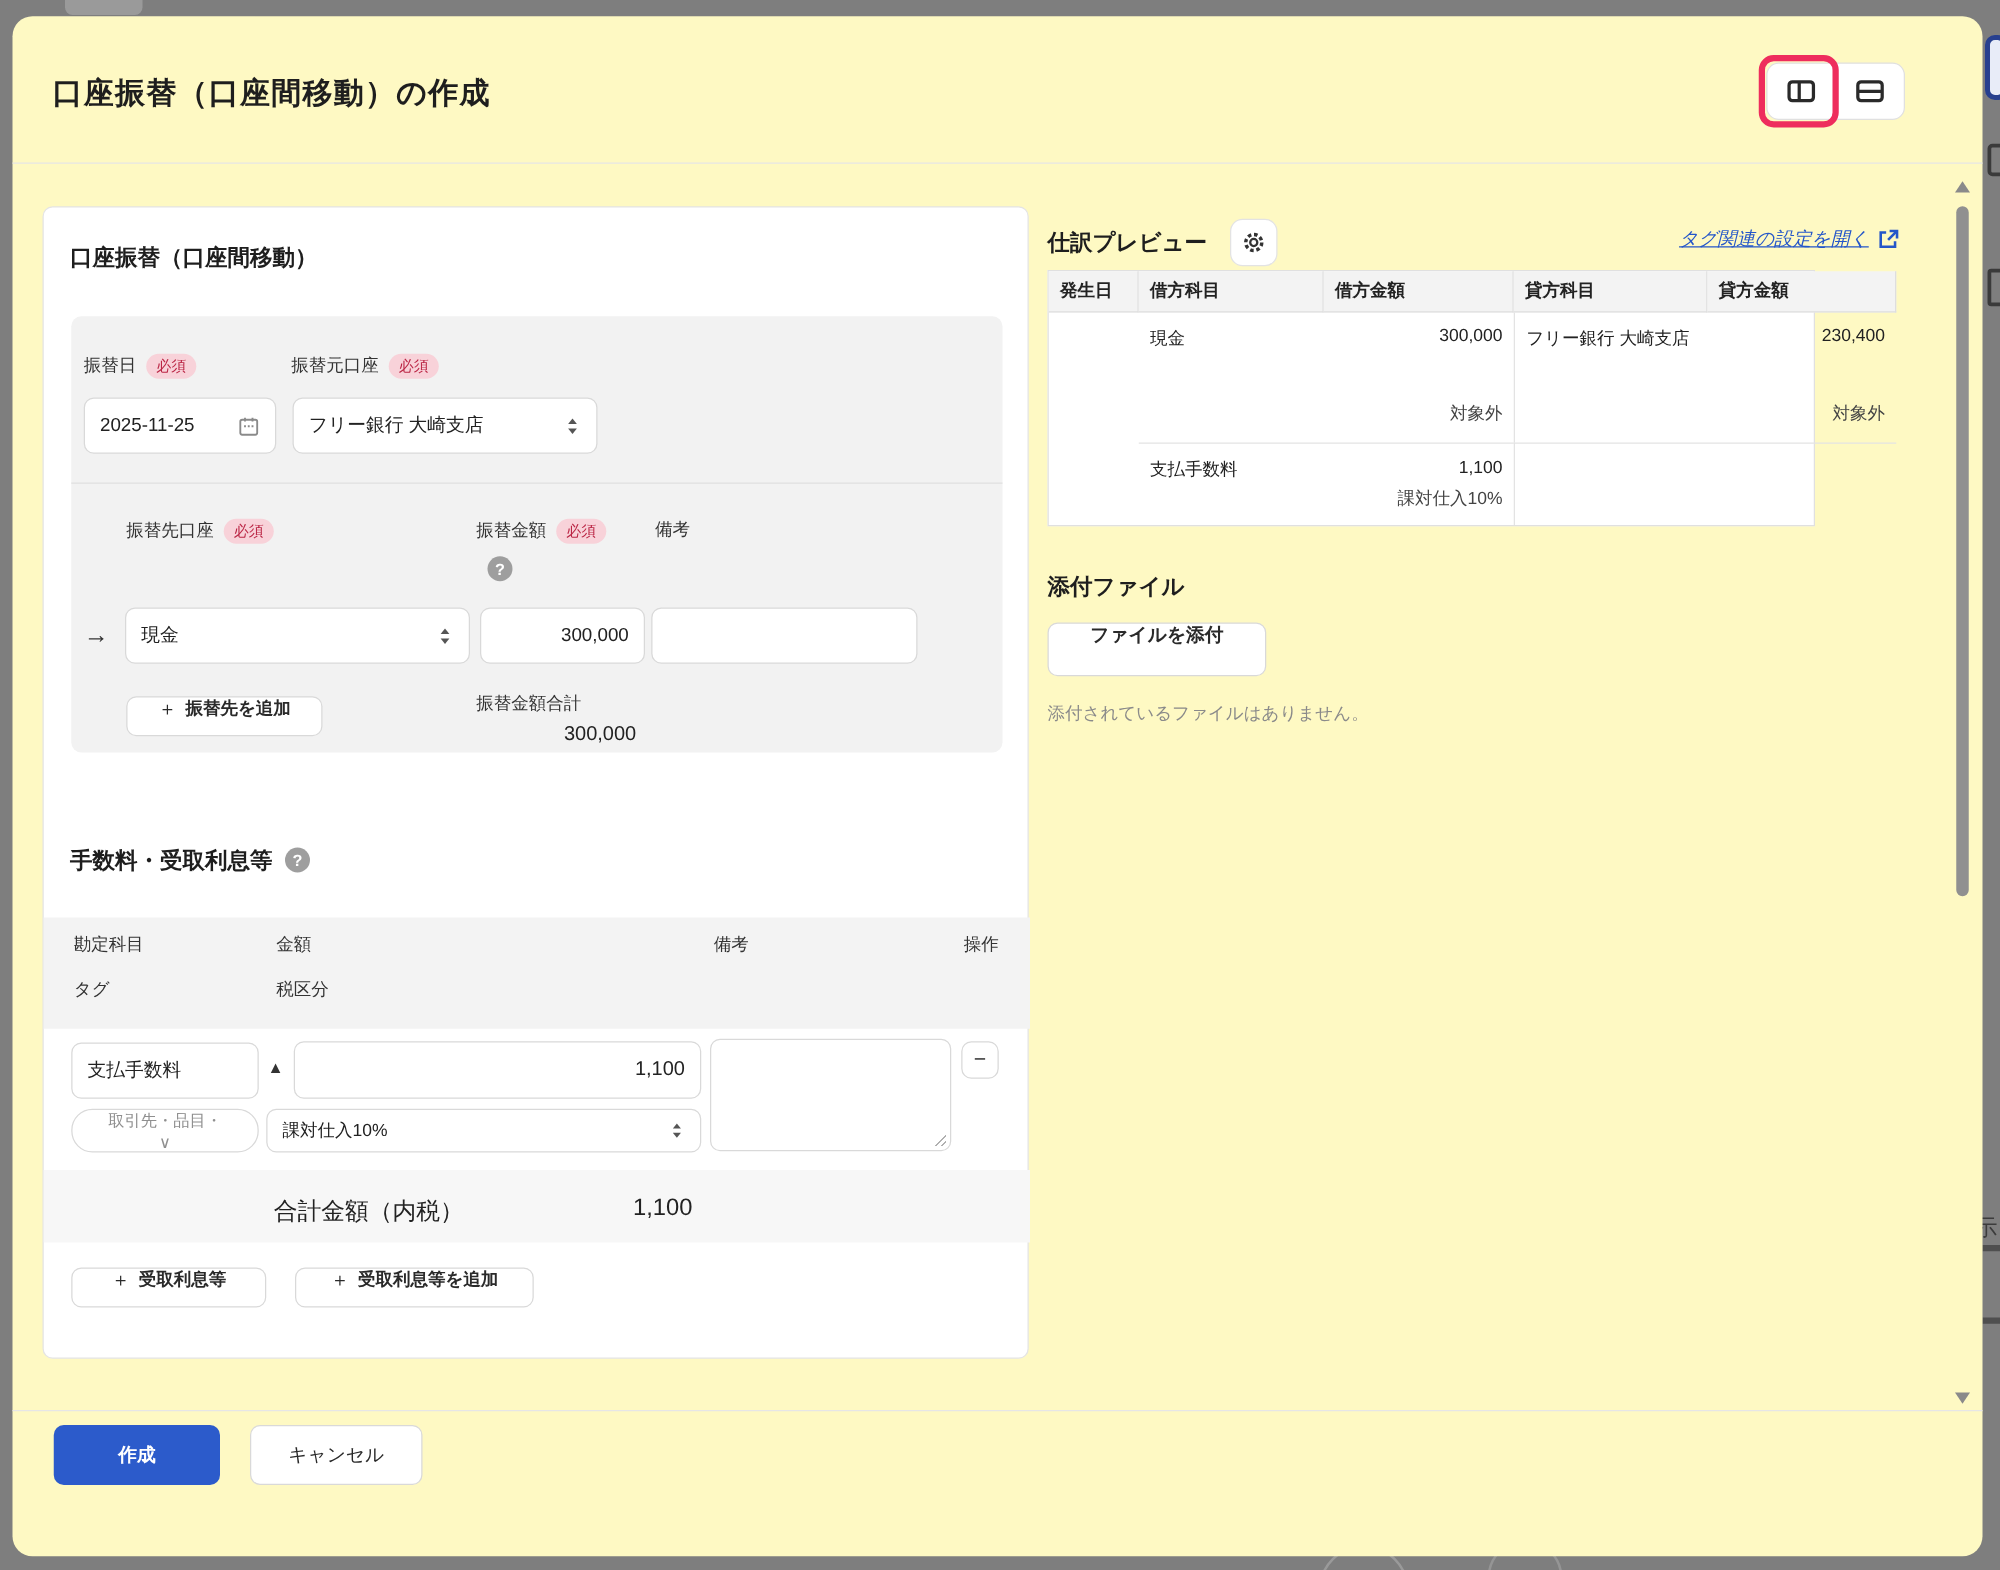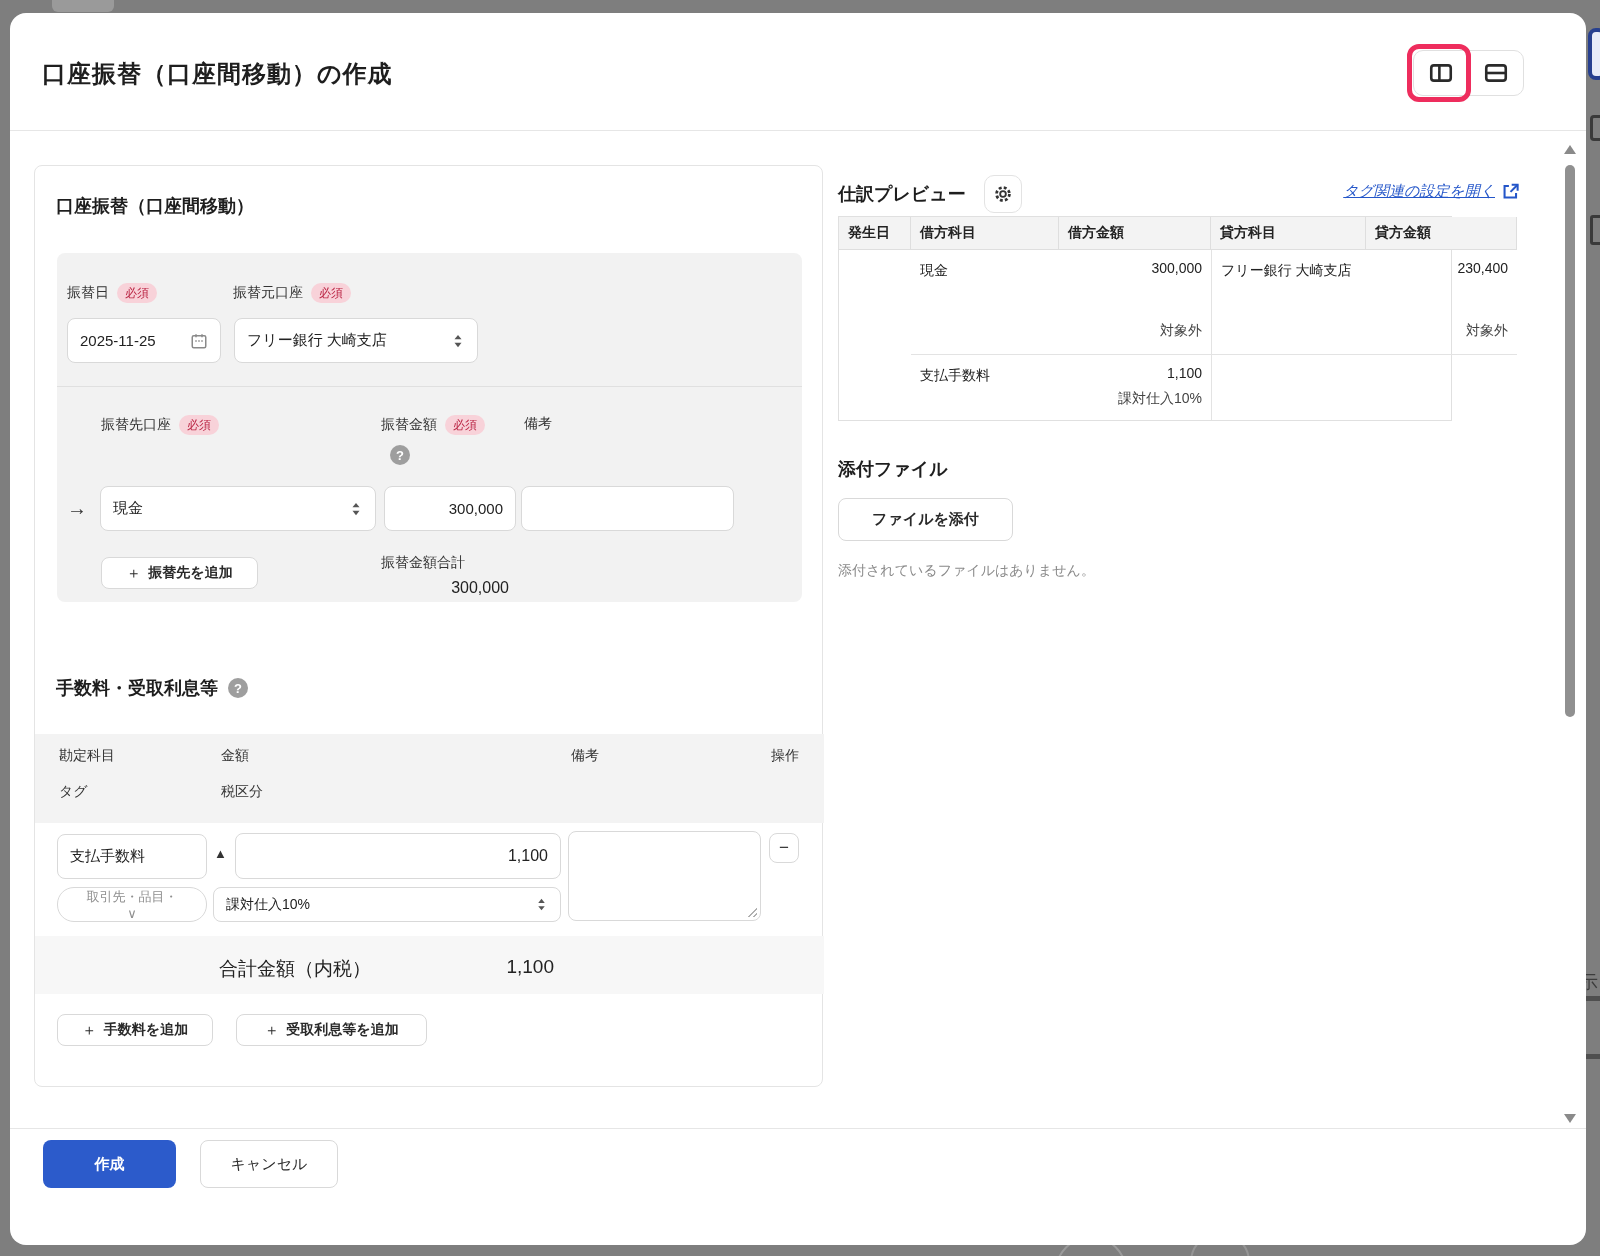--- a/index.html
+++ b/index.html
@@ -13,21 +13,21 @@
   .bg-blue-sliver { left:1588px; top:28px; width:18px; height:52px; border:4px solid #27408f; border-radius:8px; background:#e8ecf8; }
   .bg-icon1 { left:1590px; top:115px; width:16px; height:26px; border:3px solid #3a3a3a; border-radius:4px; }
   .bg-icon2 { left:1590px; top:215px; width:16px; height:30px; border:3px solid #3a3a3a; border-radius:3px; }
   .bg-band1 { left:1586px; top:996px; width:14px; height:5px; background:#4f4f4f; }
   .bg-band2 { left:1586px; top:1054px; width:14px; height:5px; background:#4f4f4f; }
   .bg-kanji { left:1580px; top:970px; font-size:18px; color:#3c3c3c; }
   .bg-curve1 { left:1055px; top:1236px; width:72px; height:72px; border:2px solid rgba(255,255,255,0.22); border-radius:50%; }
   .bg-curve2 { left:1190px; top:1232px; width:60px; height:60px; border:2px solid rgba(255,255,255,0.18); border-radius:50%; }
 
   
-  .modal { left:10px; top:13px; width:1576px; height:1232px; background:#ffffff; border-radius:16px; }
+  .modal { left:10px; top:13px; width:1576px; height:1232px; background:#fef9c3; border-radius:16px; }
   .modal-title { left:32px; top:45px; font-size:24px; font-weight:bold; color:#1e1e1e; letter-spacing:1px; }
   .header-divider { left:0; top:117px; width:100%; height:1px; background:#e6e6e6; }
 
   
   .toggle-group { left:1403px; top:37px; width:111px; height:46px; border:1px solid #e0e0e0; border-radius:10px; background:#fff; display:flex; }
   .toggle-btn { flex:1; display:flex; align-items:center; justify-content:center; cursor:pointer; }
   .toggle-highlight { left:1397px; top:31px; width:64px; height:58px; border:5px solid #ee2d5d; border-radius:12px; background:rgba(255,255,255,0.0); pointer-events:none; }
 
   
   .sb-track { left:1553px; top:122px; width:14px; height:1000px; }
@@ -43,21 +43,21 @@
   .field-label { font-size:14px; color:#333; display:flex; align-items:center; gap:8px; }
   .req { display:inline-block; background:#f8d2d9; color:#bb2746; font-size:12px; line-height:1; padding:4px 8px; border-radius:10px; }
 
   .input, .select { background:#fff; border:1px solid #d9d9d9; border-radius:8px; height:45px; display:flex; align-items:center; padding:0 12px; font-size:15px; color:#222; }
   .select { justify-content:space-between; cursor:pointer; }
   .input-right { justify-content:flex-end; }
   .panel-divider { left:0; top:133px; width:745px; height:1px; background:#e0e0e0; }
 
   .help { width:20px; height:20px; border-radius:50%; background:#9e9e9e; color:#fff; font-size:13px; font-weight:bold; display:inline-flex; align-items:center; justify-content:center; cursor:pointer; }
 
-  .btn-outline { background:#fff; border:1px solid #d9d9d9; border-radius:8px; font-size:14px; font-weight:bold; color:#2a2a2a; display:inline-flex; align-items:center; justify-content:center; gap:7px; cursor:pointer; }
+  .btn-outline { background:#fff; border:1px solid #d9d9d9; border-radius:8px; font-size:14px; font-weight:bold; color:#2a2a2a; display:inline-flex; align-items:flex-start; justify-content:center; gap:7px; cursor:pointer; }
   .plus { font-weight:normal; font-size:15px; }
 
   .section-title { font-size:18px; font-weight:bold; color:#1e1e1e; display:flex; align-items:center; gap:10px; }
 
   .fee-head { left:0; top:568px; width:789px; height:89px; background:#f3f3f3; font-size:14px; color:#333; }
   .fee-total { left:0; top:770px; width:789px; height:58px; background:#f7f7f7; font-size:19px; color:#222; }
 
   .pill { background:#fff; border:1px solid #d9d9d9; border-radius:17px; color:#8f8f8f; font-size:13px; display:flex; align-items:center; justify-content:space-between; padding:0 12px; cursor:pointer;flex-direction:column; }
   .textarea { background:#fff; border:1px solid #d9d9d9; border-radius:8px; position:relative; }
   .grip { position:absolute; right:3px; bottom:3px; width:11px; height:11px; background:repeating-linear-gradient(-45deg, transparent 0 2px, #b0b0b0 2px 3.5px); clip-path:polygon(100% 0, 100% 100%, 0 100%); }
@@ -254,21 +254,21 @@
       </span>
     </div>
 
     <div class="abs fee-total">
       <span class="abs" style="left:184px; top:20px;">合計金額（内税）</span>
       <span class="abs" style="left:400px; top:20px; width:119px; text-align:right;">1,100</span>
     </div>
 
     <div class="abs btn-outline" style="left:22px; top:848px; width:156px; height:32px;">
       <span class="plus">＋</span>
-      <span>手数料を追加</span>
+      <span>受取利息等</span>
     </div>
     <div class="abs btn-outline" style="left:201px; top:848px; width:191px; height:32px;">
       <span class="plus">＋</span>
       <span>受取利息等を追加</span>
     </div>
   </div>
 
   <div class="abs rightcol">
     <div class="preview-title-row">
       <span class="section-title">仕訳プレビュー</span>

